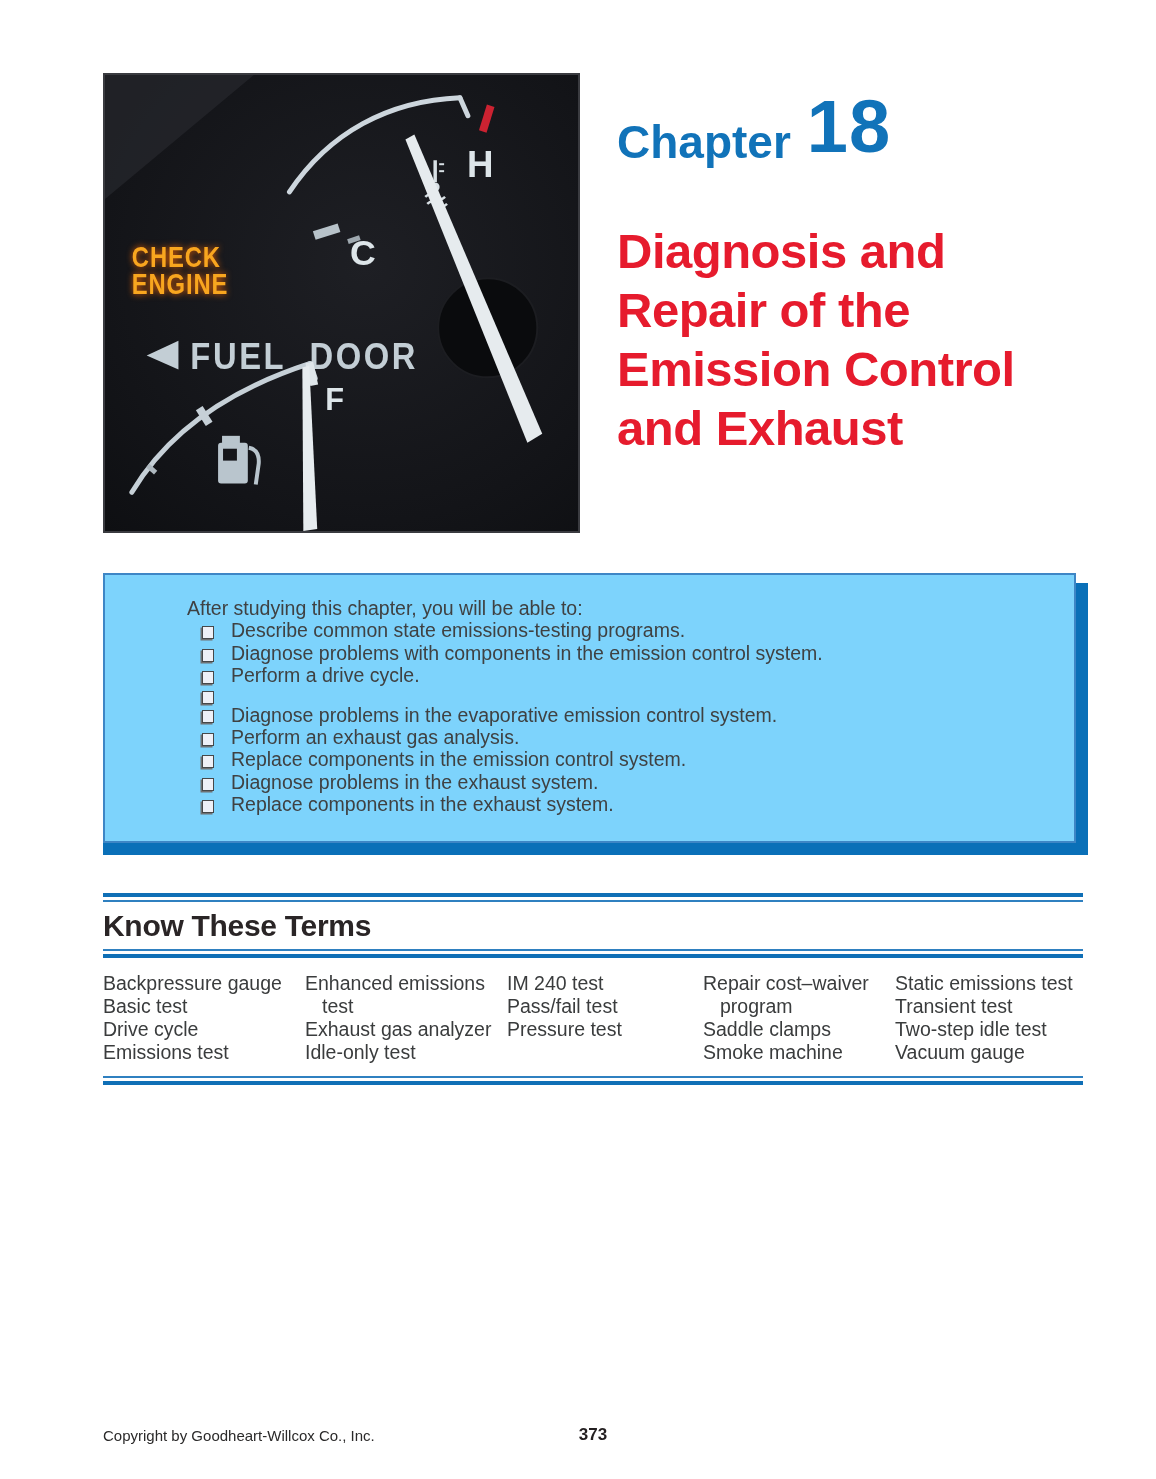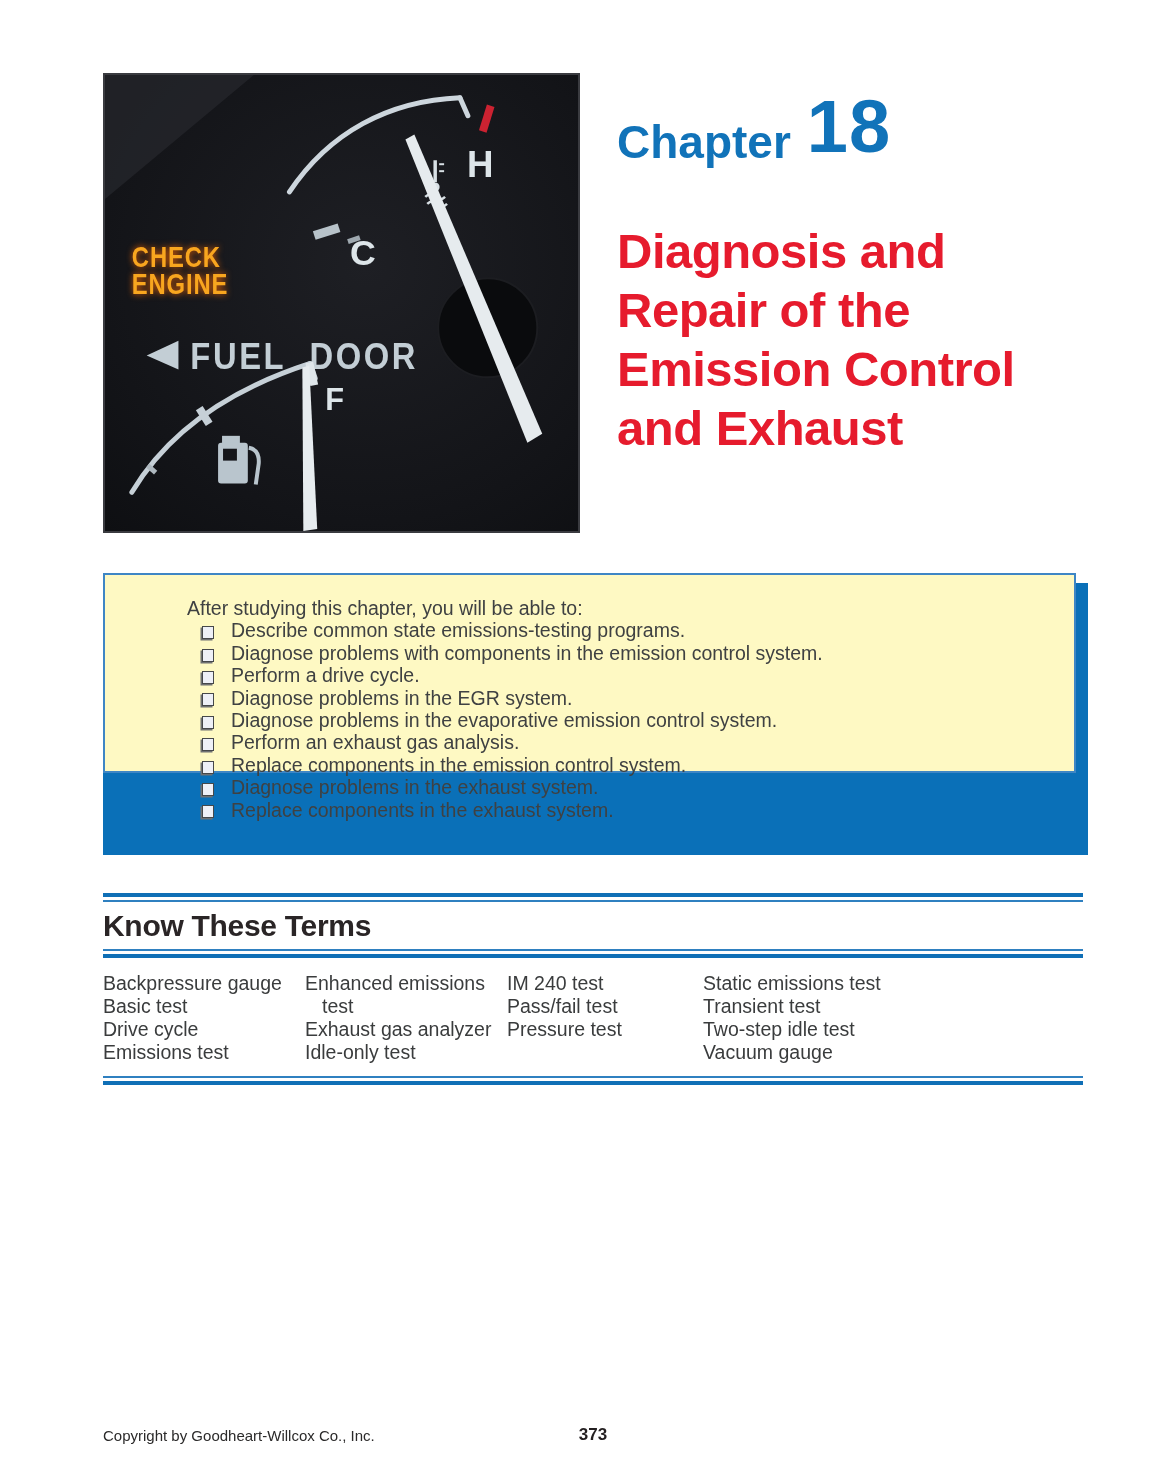--- a/index.html
+++ b/index.html
@@ -37,22 +37,22 @@
 
   .chapter-title { position:absolute; left:617px; top:222px; width:450px; color:#e61b2d; }
   .title-line { font-size:49px; font-weight:bold; line-height:59px; letter-spacing:-0.5px; }
 
   
   .objectives-shadow {
     position:absolute; left:103px; top:583px; width:985px; height:272px;
     background:#0a70b8;
   }
   .objectives-box {
-    position:absolute; left:103px; top:573px; width:973px; height:200px;
-    background:#fef9c3; border:2px solid #3e86c5;
+    position:absolute; left:103px; top:573px; width:973px; height:270px;
+    background:#7dd3fc; border:2px solid #3e86c5;
     padding:22px 20px 0 82px;
   }
   .obj-intro { font-size:19.5px; line-height:22.4px; color:#3f4142; }
   .obj-item { display:flex; align-items:center; padding-left:15px; line-height:22.4px; }
   .obj-text { font-size:19.5px; color:#3f4142; }
   .checkbox {
     flex:0 0 auto; width:12px; height:13px; margin:4px 17px 0 0;
     border:1.6px solid #46484a; background:#eef0f7;
     box-shadow:-1.5px 1.5px 0 #6f7173;
   }
@@ -181,21 +181,20 @@
     <span class="obj-text">Diagnose problems with components in the emission control system.</span>
   </div>
 
   <div class="obj-item">
     <span class="checkbox"></span>
     <span class="obj-text">Perform a drive cycle.</span>
   </div>
 
   <div class="obj-item">
     <span class="checkbox"></span>
-    <span class="obj-text">Diagnose problems in the EGR system.</span>
   </div>
 
   <div class="obj-item">
     <span class="checkbox"></span>
     <span class="obj-text">Diagnose problems in the evaporative emission control system.</span>
   </div>
 
   <div class="obj-item">
     <span class="checkbox"></span>
     <span class="obj-text">Perform an exhaust gas analysis.</span>
@@ -250,20 +249,29 @@
   <div class="term-line">Idle-only test</div>
 </div>
         <div>
   <div class="term-line">IM 240 test</div>
 
   <div class="term-line">Pass/fail test</div>
 
   <div class="term-line">Pressure test</div>
 </div>
         <div>
+  <div class="term-line">Repair cost–waiver</div>
+
+  <div class="term-line indent">program</div>
+
+  <div class="term-line">Saddle clamps</div>
+
+  <div class="term-line">Smoke machine</div>
+</div>
+        <div>
   <div class="term-line">Static emissions test</div>
 
   <div class="term-line">Transient test</div>
 
   <div class="term-line">Two-step idle test</div>
 
   <div class="term-line">Vacuum gauge</div>
 </div>
       </div>
     <div class="rule">

